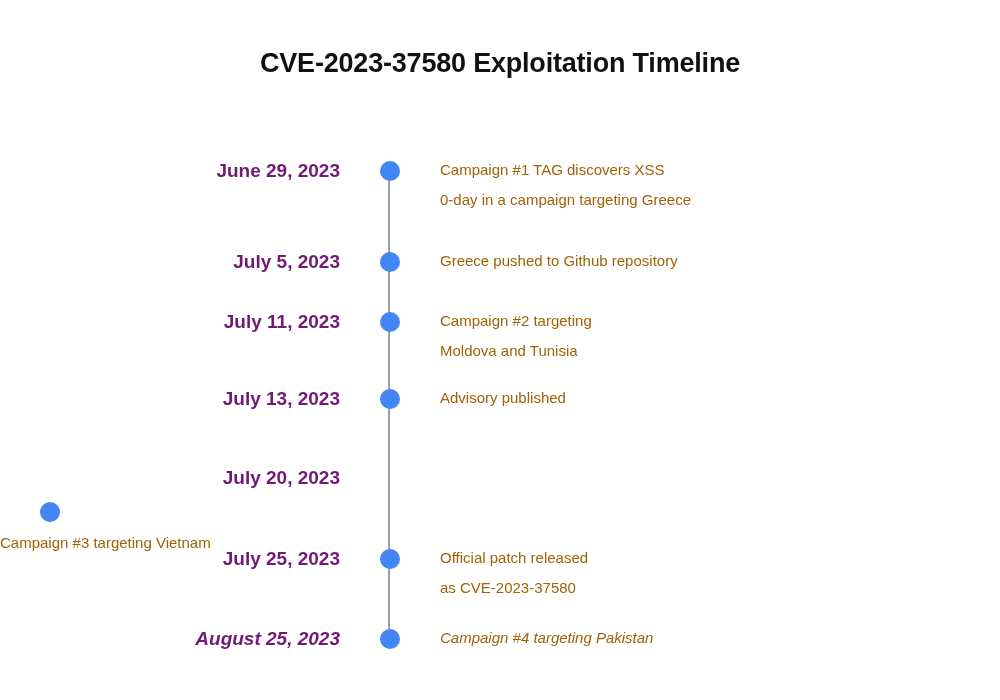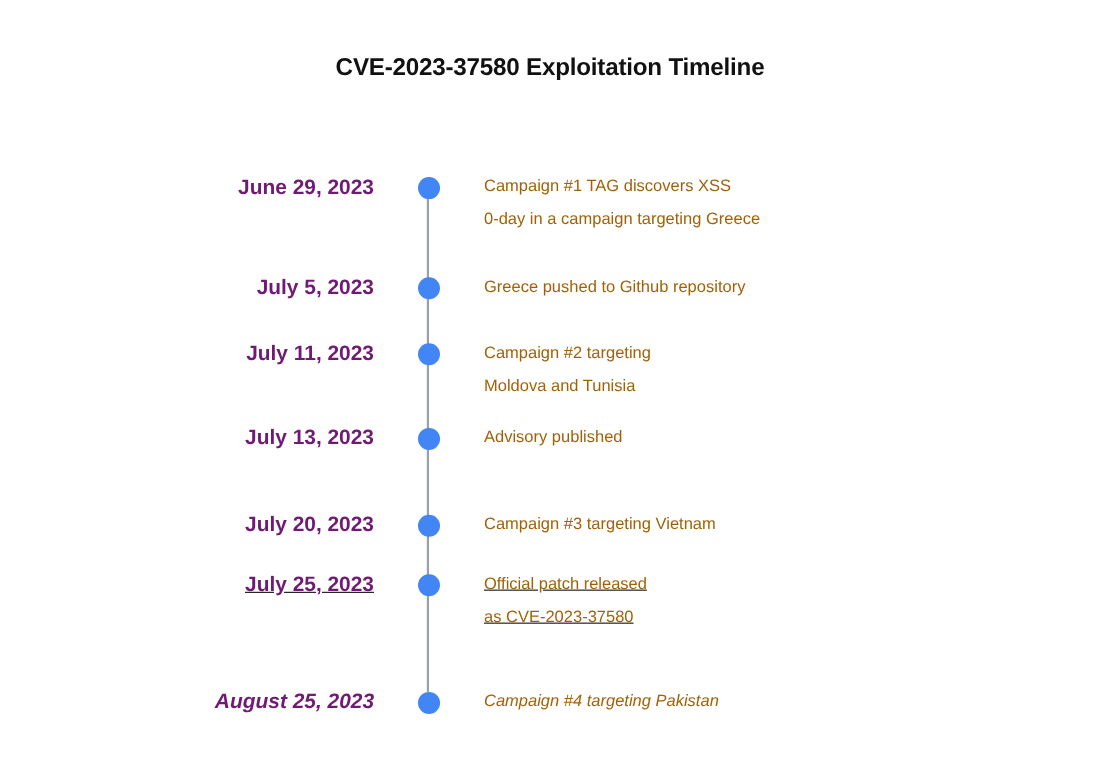--- a/index.html
+++ b/index.html
@@ -21,21 +21,21 @@
     width: 1000px;
     height: 700px;
   }
 
   #page-title {
     position: absolute;
     top: 48px;
     left: 0;
     width: 1000px;
     text-align: center;
-    font-size: 22px;
+    font-size: 27px;
     font-weight: 700;
     letter-spacing: -0.2px;
     color: #111111;
     white-space: nowrap;
   }
 
   
   #timeline {
     position: absolute;
     top: 140px;
@@ -158,32 +158,32 @@
             <div class="date-cell">July 13, 2023</div>
             <div class="dot-cell">
               <div class="dot" style="background: rgb(66, 133, 244);"></div>
             </div>
             <div class="desc-cell">
               <span class="desc-line">Advisory published</span>
             </div>
           </div>
         </div>
         <div class="timeline-row">
-          <div class="row-inner" style="top: 316px;">
+          <div class="row-inner" style="top: 316px; flex-direction: column;">
             <div class="date-cell">July 20, 2023</div>
             <div class="dot-cell">
               <div class="dot" style="background: rgb(66, 133, 244);"></div>
             </div>
             <div class="desc-cell">
               <span class="desc-line">Campaign #3 targeting Vietnam</span>
             </div>
           </div>
         </div>
         <div class="timeline-row">
-          <div class="row-inner" style="top: 370px; text-decoration: underline;">
+          <div class="row-inner" style="top: 397px;">
             <div class="date-cell">July 25, 2023</div>
             <div class="dot-cell">
               <div class="dot" style="background: rgb(66, 133, 244);"></div>
             </div>
             <div class="desc-cell">
               <span class="desc-line">Official patch released</span>
               <span class="desc-line">as CVE-2023-37580</span>
             </div>
           </div>
         </div>

